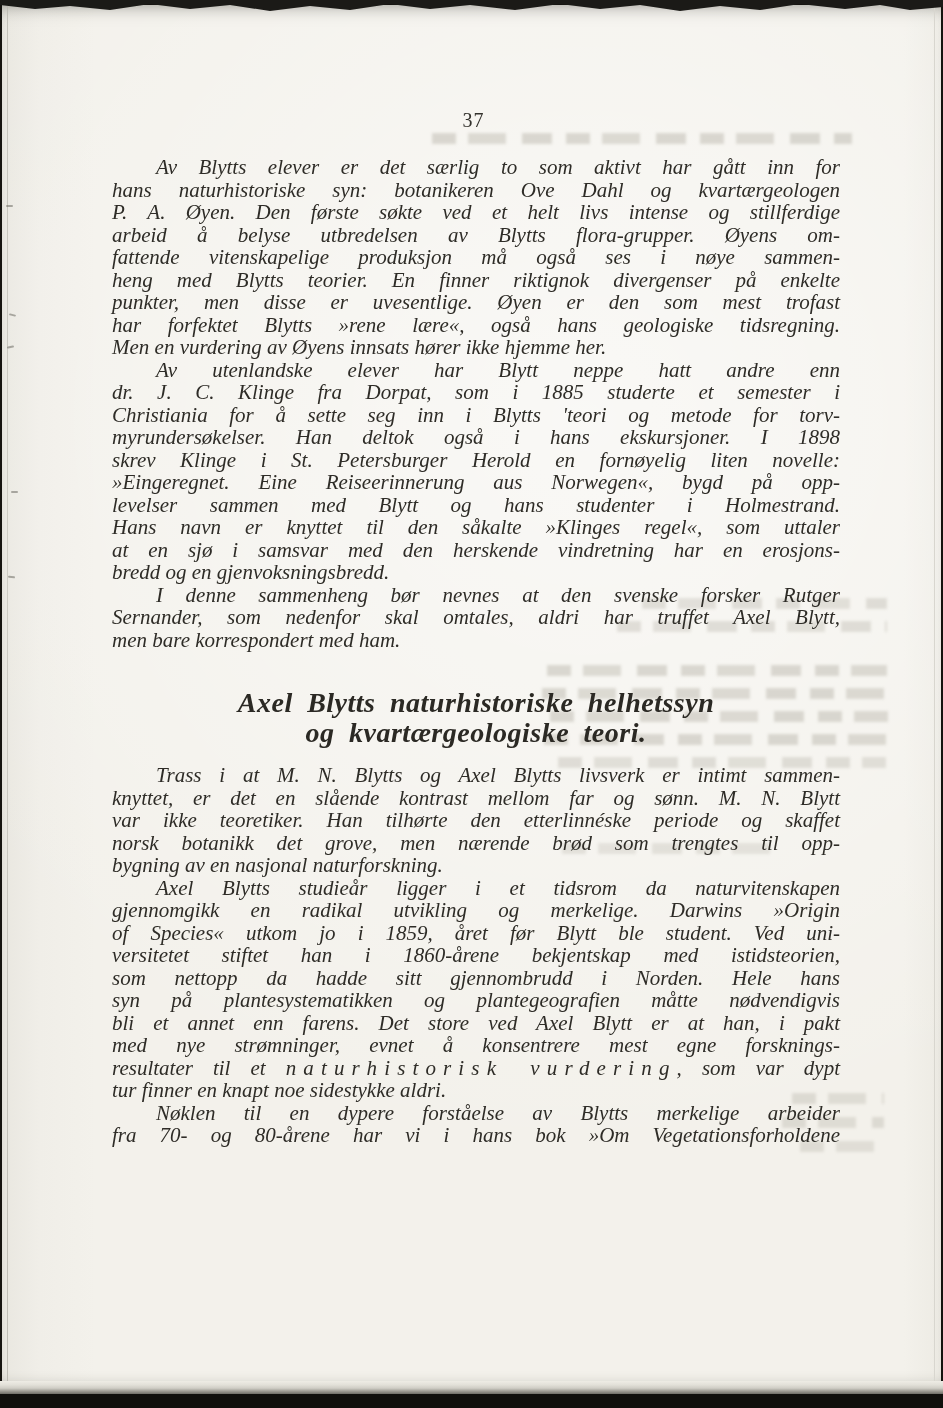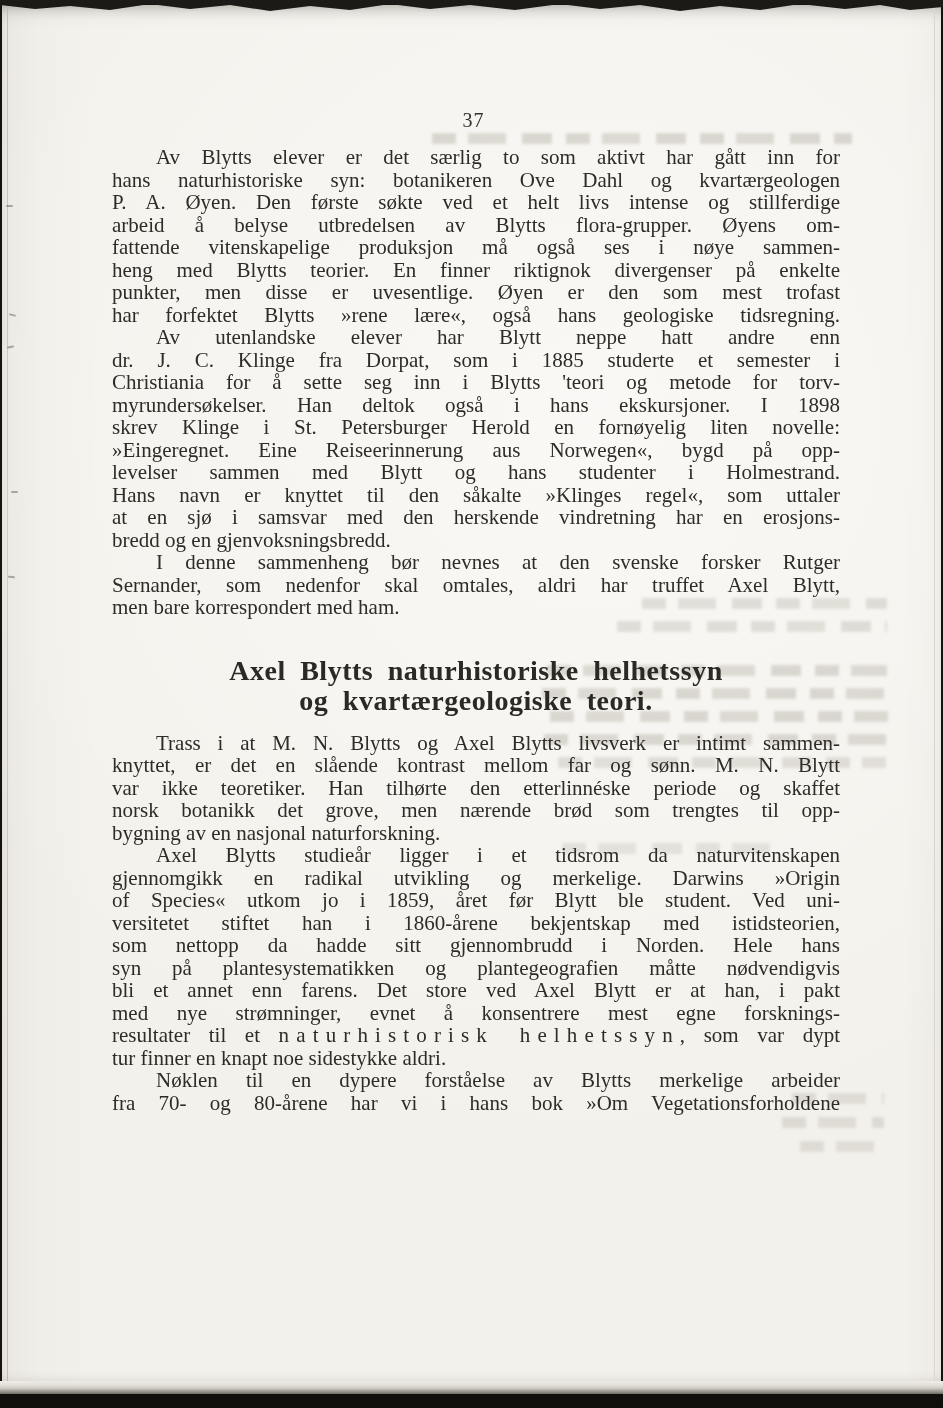--- a/index.html
+++ b/index.html
@@ -55,22 +55,22 @@
   }
 
   
   .page-number {
     position: absolute; left: 0; top: 104px; width: 943px;
     text-align: center;
     font-size: 20px; color: #33312c;
     letter-spacing: 1px;
   }
   .text-block {
-    position: absolute; left: 110px; top: 141px; width: 728px;
-    font-size: 21px; line-height: 22.5px; color: #2e2c27;
+    position: absolute; left: 110px; top: 151px; width: 728px;
+    font-size: 21px; line-height: 22.5px; color: #2e2c27; font-style: italic;
   }
   .para { margin: 0; }
   .line {
     text-align: justify;
     text-align-last: justify;
     white-space: normal;
     min-height: 22.5px;
   }
   .line.first { padding-left: 44px; }
   .line.last  { text-align-last: left; }
@@ -135,20 +135,21 @@
   <div class="text-block">
       <div class="para">
         <div class="line first">Av Blytts elever er det særlig to som aktivt har gått inn for</div>
         <div class="line">hans naturhistoriske syn: botanikeren Ove Dahl og kvartærgeologen</div>
         <div class="line">P. A. Øyen.  Den første søkte ved et helt livs intense og stillferdige</div>
         <div class="line">arbeid å belyse utbredelsen av Blytts flora-grupper.  Øyens om-</div>
         <div class="line">fattende vitenskapelige produksjon må også ses i nøye sammen-</div>
         <div class="line">heng med Blytts teorier.  En finner riktignok divergenser på enkelte</div>
         <div class="line">punkter, men disse er uvesentlige.  Øyen er den som mest trofast</div>
         <div class="line">har forfektet Blytts »rene lære«, også hans geologiske tidsregning.</div>
+        <div class="line last">Men en vurdering av Øyens innsats hører ikke hjemme her.</div>
       </div>
       <div class="para">
         <div class="line first">Av utenlandske elever har Blytt neppe hatt andre enn</div>
         <div class="line">dr. J. C. Klinge fra Dorpat, som i 1885 studerte et semester i</div>
         <div class="line">Christiania for å sette seg inn i Blytts 'teori og metode for torv-</div>
         <div class="line">myrundersøkelser.  Han deltok også i hans ekskursjoner.  I 1898</div>
         <div class="line">skrev Klinge i St. Petersburger Herold en fornøyelig liten novelle:</div>
         <div class="line">»Eingeregnet.  Eine Reiseerinnerung aus Norwegen«, bygd på opp-</div>
         <div class="line">levelser sammen med Blytt og hans studenter i Holmestrand.</div>
         <div class="line">Hans navn er knyttet til den såkalte »Klinges regel«, som uttaler</div>
@@ -173,21 +174,21 @@
       </div>
       <div class="para">
         <div class="line first">Axel Blytts studieår ligger i et tidsrom da naturvitenskapen</div>
         <div class="line">gjennomgikk en radikal utvikling og merkelige.  Darwins »Origin</div>
         <div class="line">of Species« utkom jo i 1859, året før Blytt ble student.  Ved uni-</div>
         <div class="line">versitetet stiftet han i 1860-årene bekjentskap med istidsteorien,</div>
         <div class="line">som nettopp da hadde sitt gjennombrudd i Norden.  Hele hans</div>
         <div class="line">syn på plantesystematikken og plantegeografien måtte nødvendigvis</div>
         <div class="line">bli et annet enn farens.  Det store ved Axel Blytt er at han, i pakt</div>
         <div class="line">med nye strømninger, evnet å konsentrere mest egne forsknings-</div>
-        <div class="line"><span>resultater til et </span><span class="spaced">naturhistorisk helhetssyn</span><span>, som var dypt</span></div>
+        <div class="line"><span>resultater til et </span><span class="spaced">naturhistorisk vurdering</span><span>, som var dypt</span></div>
         <div class="line last">tur finner en knapt noe sidestykke aldri.</div>
       </div>
       <div class="para">
         <div class="line first">Nøklen til en dypere forståelse av Blytts merkelige arbeider</div>
         <div class="line">fra 70- og 80-årene har vi i hans bok »Om Vegetationsforholdene</div>
       </div>
     </div>
 </div>
 
 <div class="bottom-edges"></div>

